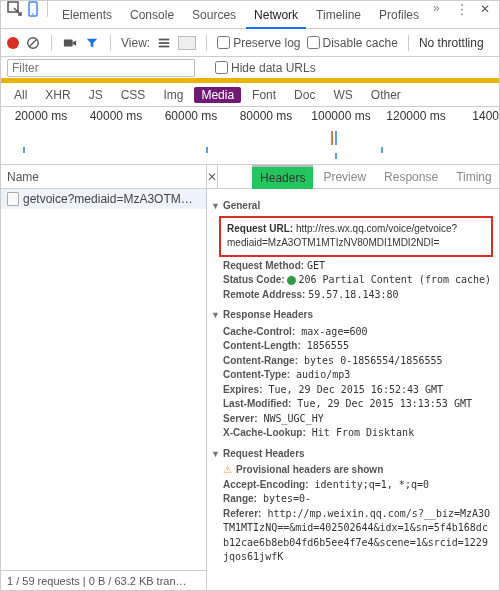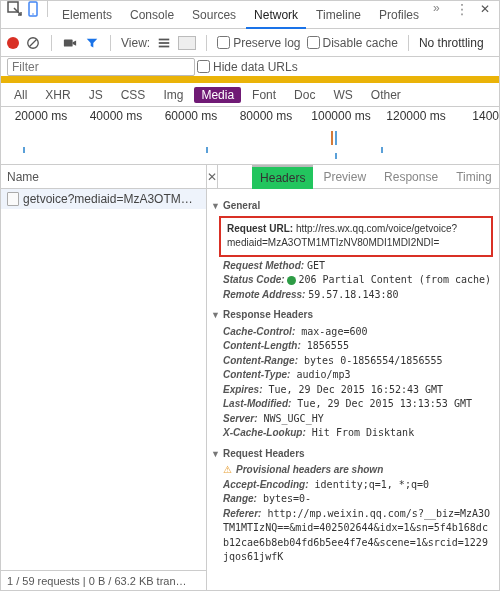--- a/index.html
+++ b/index.html
@@ -23,21 +23,21 @@
   .toolbar { display: flex; align-items: center; height: 28px; border-bottom: 1px solid #ccc; padding: 0 6px; gap: 6px; }
   .rec { width: 12px; height: 12px; border-radius: 50%; background: #d93025; }
   .tb-icon { width: 16px; height: 16px; display: flex; align-items: center; justify-content: center; color: #555; }
   .tb-icon svg { width: 14px; height: 14px; }
   .view-lbl { color: #555; }
   .view-toggle { width: 18px; height: 14px; border: 1px solid #bbb; background: #eee; }
   .cbwrap { display: flex; align-items: center; gap: 3px; color: #555; }
   .cbwrap input { margin: 0; }
 
   
-  .filter-row { display: flex; align-items: center; height: 26px; border-bottom: 7px solid #eab308; padding: 0 6px; gap: 2px; }
+  .filter-row { display: flex; align-items: center; height: 26px; border-bottom: 5px solid #eab308; padding: 0 6px; gap: 20px; }
   .filter-input { flex: 0 0 188px; height: 18px; border: 1px solid #bbb; border-radius: 2px; padding: 0 4px; font-size: 12px; color: #888; }
 
   
   .types-row { display: flex; align-items: center; gap: 4px; height: 24px; border-bottom: 1px solid #ccc; padding: 0 6px; }
   .type-btn { padding: 1px 7px; color: #555; border-radius: 2px; cursor: pointer; }
   .type-btn.active { background: #701a75; color: #fff; }
 
   
   .timeline { height: 58px; border-bottom: 1px solid #ccc; position: relative; overflow: hidden; }
   .tl-label { position: absolute; top: 2px; transform: translateX(-50%); }
@@ -57,21 +57,21 @@
   .detail-pane { flex: 1; display: flex; flex-direction: column; min-width: 0; }
   .detail-tabs { display: flex; align-items: center; height: 24px; border-bottom: 1px solid #ccc; gap: 2px; }
   .close-x { width: 20px; text-align: center; color: #666; cursor: pointer; border-right: 1px solid #ccc; height: 100%; display:flex; align-items:center; justify-content:center;}
   .dtab { padding: 0 8px; height: 24px; display: flex; align-items: center; color: #888; cursor: pointer; }
   .dtab.active { color: #333; background: #22c55e; border-top: 2px solid #bbb; margin-left: 32px; }
 
   .detail-body { flex: 1; overflow: auto; padding: 4px 6px 6px 6px; font-size: 10px; line-height: 1.45; }
   .section-title { color: #555; font-weight: bold; margin: 6px 0 2px -2px; }
   .section-title::before { content: "▼"; font-size: 9px; margin-right: 3px; color: #777; }
   .kv { margin-left: 10px; word-break: break-all; }
-  .kv b { color: #555; font-weight: bold; font-style: italic; }
+  .kv b { color: #555; font-weight: bold; }
   .kv .val { font-family: Menlo, Consolas, monospace; color: #333; }
   .highlight { border: 2px solid #d93025; padding: 4px 6px; margin: 2px 0 2px 6px; }
   .status-dot { display: inline-block; width: 9px; height: 9px; border-radius: 50%; background: #2e9c46; margin-right: 2px; vertical-align: middle; }
   .warn::before { content: "⚠"; color: #e8a33d; margin-right: 4px; }
 
   
   .status-bar { height: 20px; border-top: 1px solid #ccc; display: flex; align-items: center; padding: 0 6px; color: #555; font-size: 11px; }
 </style>
 </head>
 <body>

